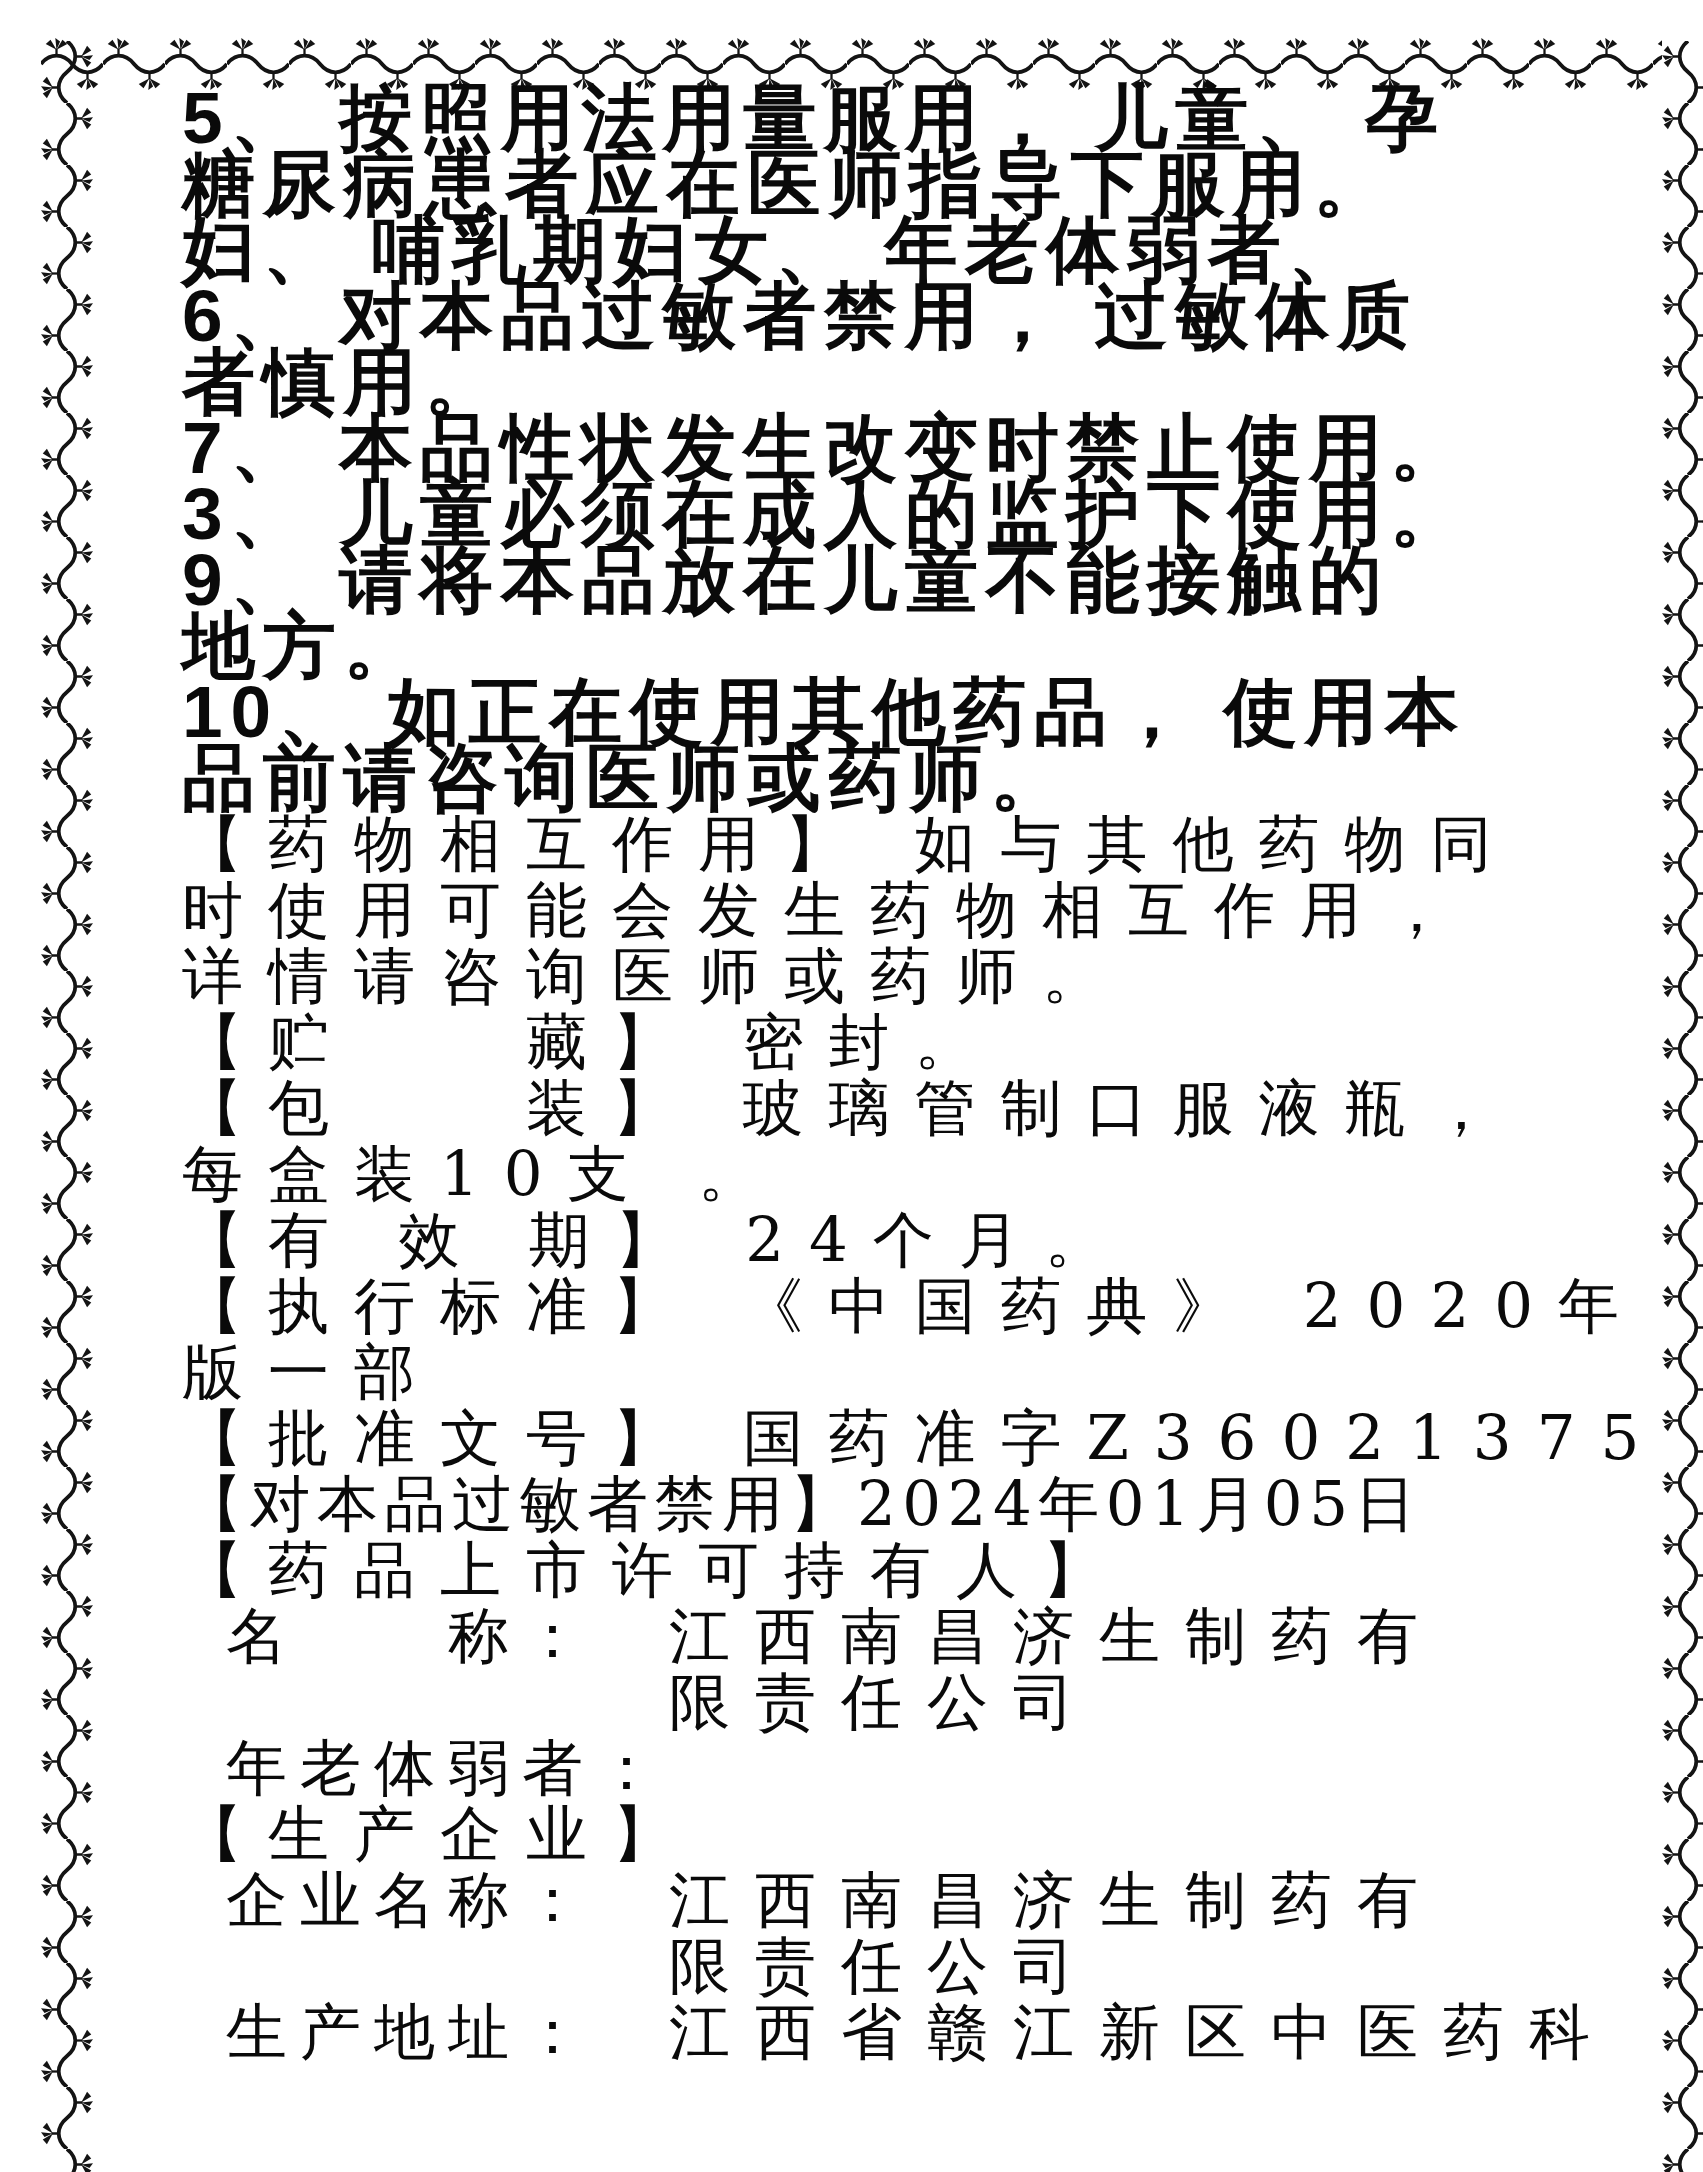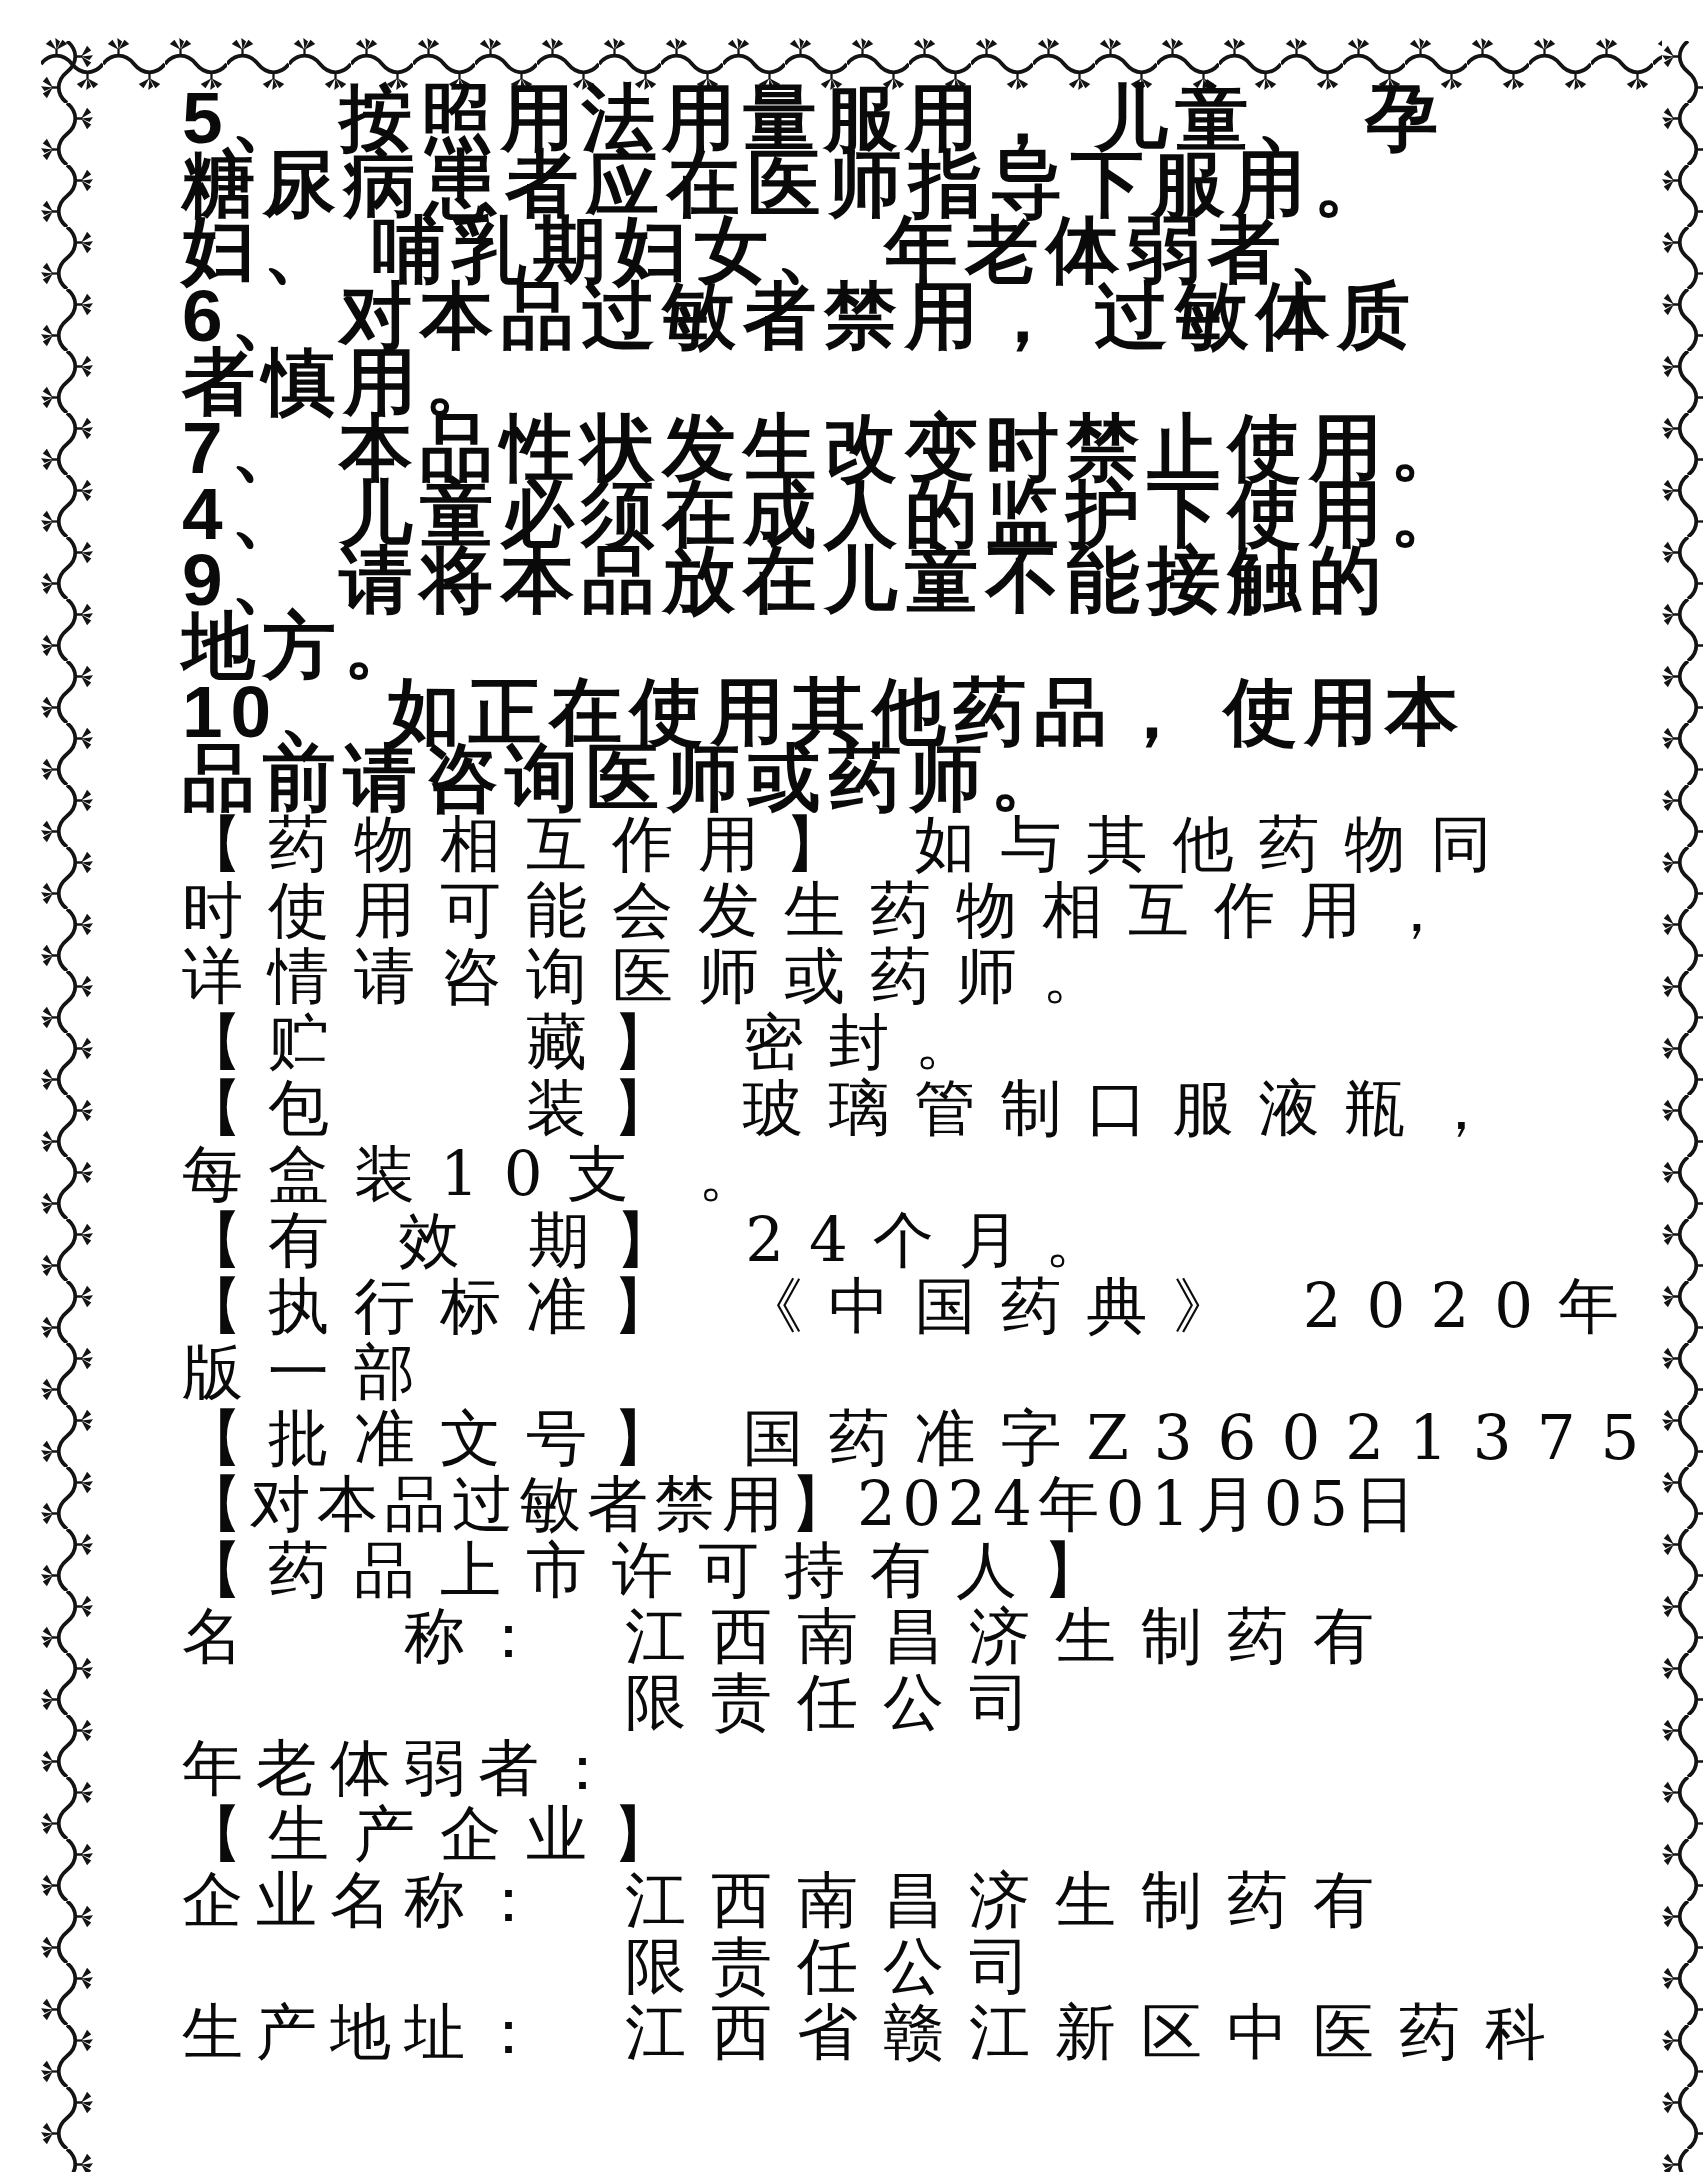--- a/index.html
+++ b/index.html
@@ -46,21 +46,21 @@
     font-weight: 700;
     font-size: 73px;
     letter-spacing: 7.8px;
   }
   .kai {
     font-family: "DejaVu Serif", serif;
     font-size: 61px;
     letter-spacing: 25px;
   }
   .kai.tight { letter-spacing: 6.5px; }
-  .row { display: flex; align-items: flex-start; }
+  .row { display: flex; align-items: flex-start; margin-left: 44px; }
   .label { flex: 0 0 443px; letter-spacing: 13px; }
   .value { flex: 1 1 auto; min-width: 0; }
 </style>
 </head>
 <body>
 
 <div class="strip" id="strip-top">
     <svg width="62" height="52" viewBox="0 0 52 44" preserveAspectRatio="none" aria-hidden="true">
     <path d="M0,22 C4,17 9,15 13,15 C17,15 22,17 26,22 C30,27 35,29 39,29 C43,29 48,27 52,22" fill="none" stroke="#141414" stroke-width="3.2"></path>
     <path d="M13,15 L13,9" fill="none" stroke="#141414" stroke-width="1.9"></path>
@@ -1136,21 +1136,21 @@
   </div>
 
 <div class="content">
 
   <div class="line hei">5、 按照用法用量服用， 儿童、 孕</div>
   <div class="line hei">糖尿病患者应在医师指导下服用。</div>
   <div class="line hei">妇、 哺乳期妇女、 年老体弱者、</div>
   <div class="line hei">6、 对本品过敏者禁用， 过敏体质</div>
   <div class="line hei">者慎用。</div>
   <div class="line hei">7、 本品性状发生改变时禁止使用。</div>
-  <div class="line hei">4、 儿童必须在成人的监护下使用。</div>
+  <div class="line hei">3、 儿童必须在成人的监护下使用。</div>
   <div class="line hei">9、 请将本品放在儿童不能接触的</div>
   <div class="line hei">地方。</div>
   <div class="line hei">10、 如正在使用其他药品， 使用本</div>
   <div class="line hei">品前请咨询医师或药师。</div>
 
   <div class="line kai">【药物相互作用】 如与其他药物同</div>
   <div class="line kai">时使用可能会发生药物相互作用，</div>
   <div class="line kai">详情请咨询医师或药师。</div>
 
   <div class="line kai">【贮　　藏】 密封。</div>

